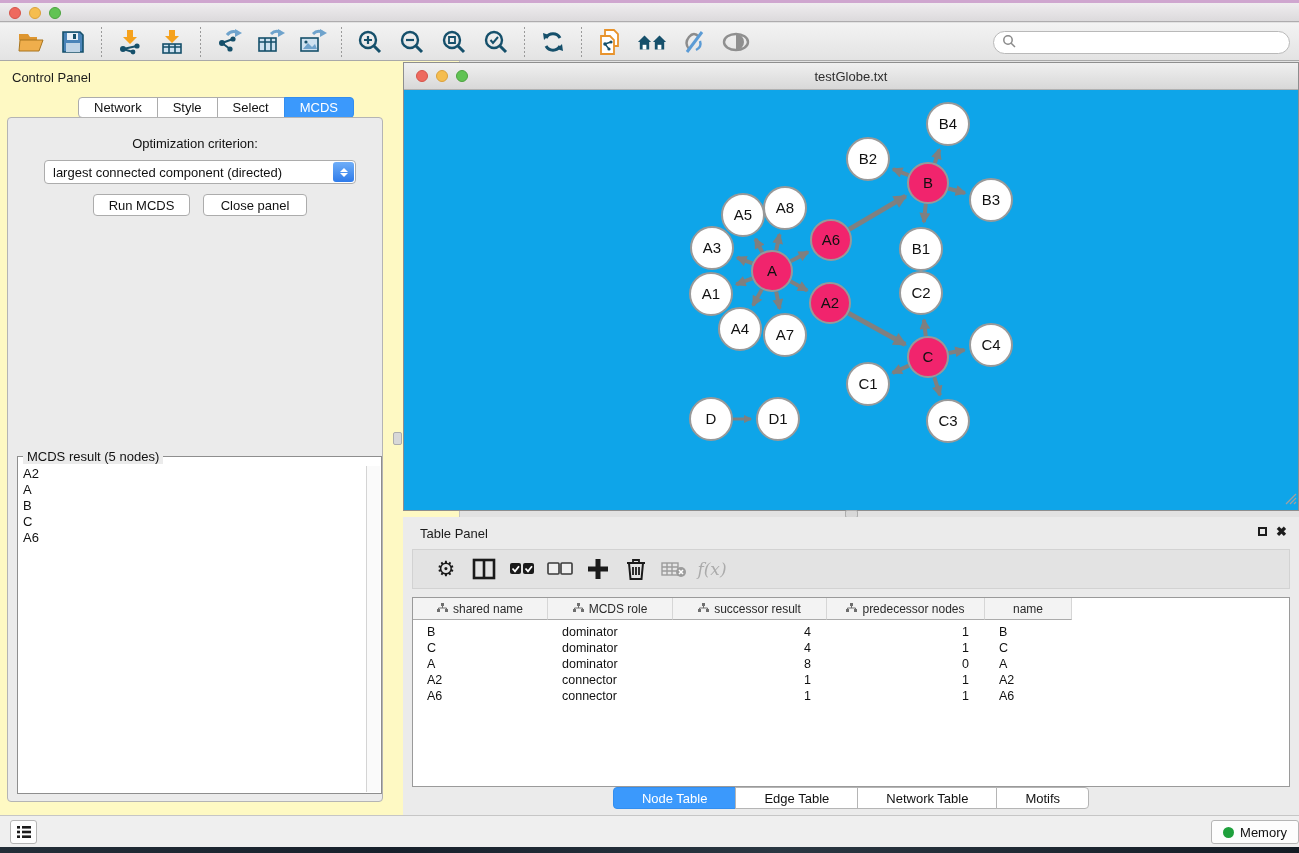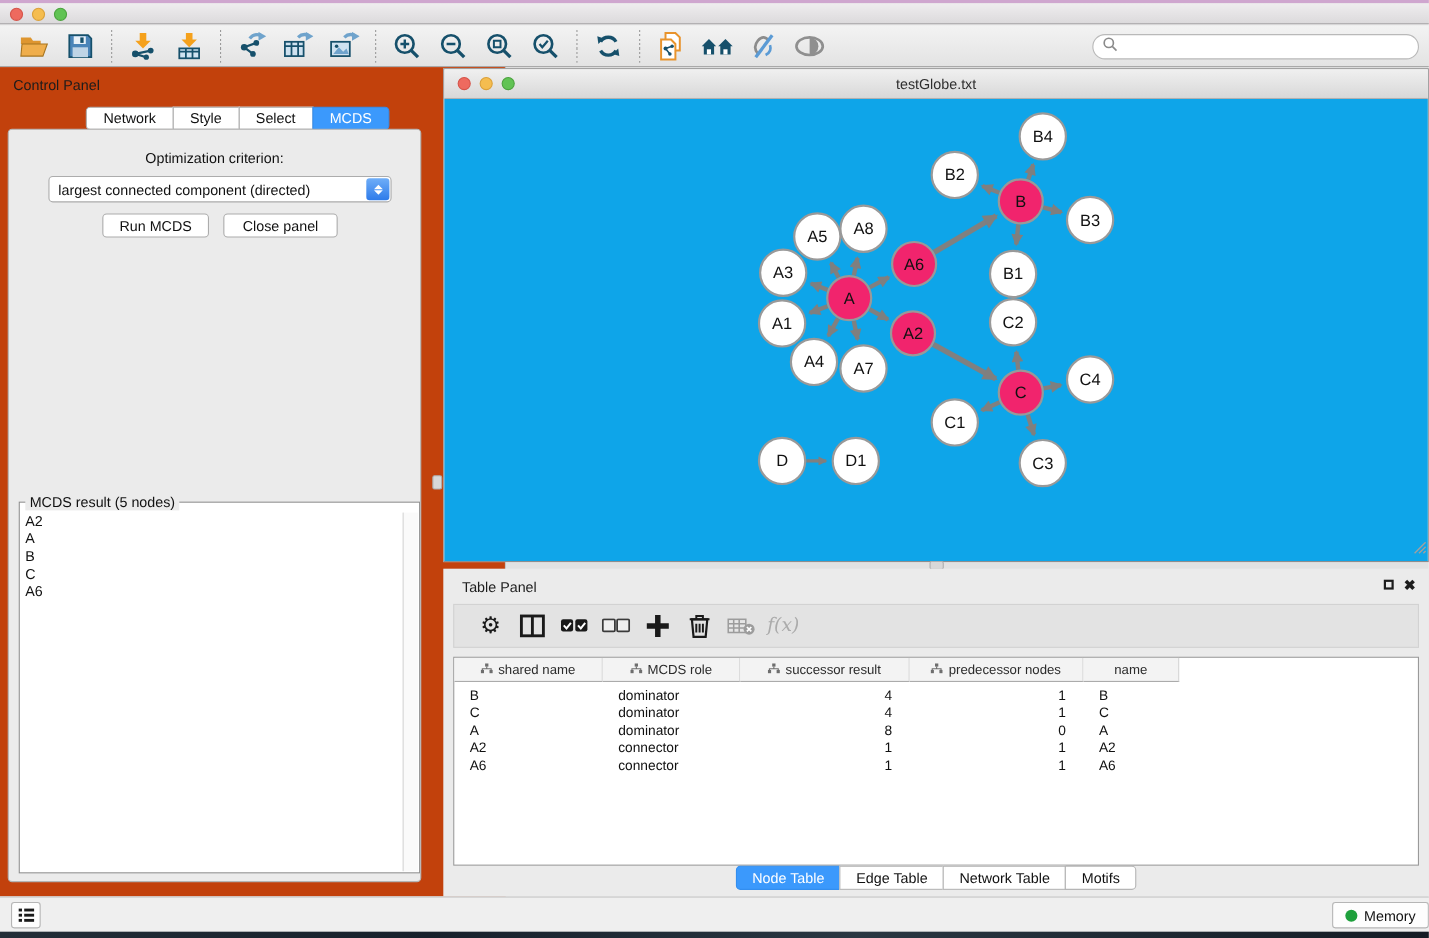--- a/index.html
+++ b/index.html
@@ -28,21 +28,21 @@
   .tb-sep { width:1px; height:30px; margin:0 7px;
     background-image:repeating-linear-gradient(#9A9A9A 0 2px, transparent 2px 4px); }
   .search-wrap { position:absolute; right:9px; top:8px; width:297px; height:23px;
     background:#fff; border:1px solid #B9B9B9; border-radius:12px; display:flex; align-items:center; }
   .search-wrap input { border:none; outline:none; background:transparent; font-size:12px;
     flex:1; height:100%; font-family:"Liberation Sans",sans-serif; }
   .search-glyph { margin:0 4px 0 8px; }
 
   
   .control-panel { position:absolute; left:0; top:61px; width:460px; height:754px;
-    background:#c2410c; border-right:1px solid #C4C4C4; }
+    background:#fef9c3; border-right:1px solid #C4C4C4; }
   .panel-head { position:relative; height:28px; }
   .panel-head .ph-title { position:absolute; left:12px; top:9px; font-size:13px; color:#1C1C1C; }
   .ph-icons { position:absolute; right:10px; top:10px; display:flex; gap:9px; align-items:center; }
   .float-box { width:9px; height:9px; border:2px solid #1C1C1C; }
   .close-x { font-size:13px; font-weight:bold; color:#1C1C1C; line-height:11px; }
 
   .cp-tabs { position:absolute; left:78px; top:36px; display:flex;justify-content:space-between; }
   .cp-tab { height:21px; padding:0 15px; font-size:13px; color:#111; background:#fff;
     border:1px solid #ACACAC; display:flex; align-items:center; margin-left:-1px; }
   .cp-tab:first-child { border-radius:4px 0 0 4px; margin-left:0; }
@@ -109,21 +109,21 @@
   .thead { display:flex; height:22px; }
   .th { background:#F3F3F3; border-right:1px solid #D6D6D6; border-bottom:1px solid #ABABAB;
     display:flex; align-items:center; justify-content:center; gap:5px; font-size:12px; color:#2B2B2B; }
   .tbody { font-size:12.5px; color:#111; padding-top:4px; }
   .tr { display:flex; height:16px; align-items:center; }
   .td { overflow:hidden; white-space:nowrap; }
   .td.left { text-align:left; padding-left:14px; }
   .td.right { text-align:right; padding-right:16px; }
 
   .tp-tabs { position:absolute; left:0; right:0; bottom:6px; display:flex; justify-content:center; }
-  .tp-tab { height:22px; padding:0 14px; font-size:13px; color:#111; background:#fff;
+  .tp-tab { height:22px; padding:0 28px; font-size:13px; color:#111; background:#fff;
     border:1px solid #B5B5B5; display:flex; align-items:center; margin-left:-1px; }
   .tp-tab:first-child { border-radius:4px 0 0 4px; margin-left:0; }
   .tp-tab:last-child { border-radius:0 4px 4px 0; }
   .tp-tab.active { background:#3B99FC; border-color:#338EEF; color:#fff; }
 
   
   .status-bar { position:absolute; left:0; top:815px; width:1299px; height:32px;
     background:#EFEFEF; border-top:1px solid #C6C6C6; }
   .sb-left-btn { position:absolute; left:10px; top:4px; width:27px; height:24px; background:#FDFDFD;
     border:1px solid #B5B5B5; border-radius:3px; display:flex; align-items:center; justify-content:center; }

